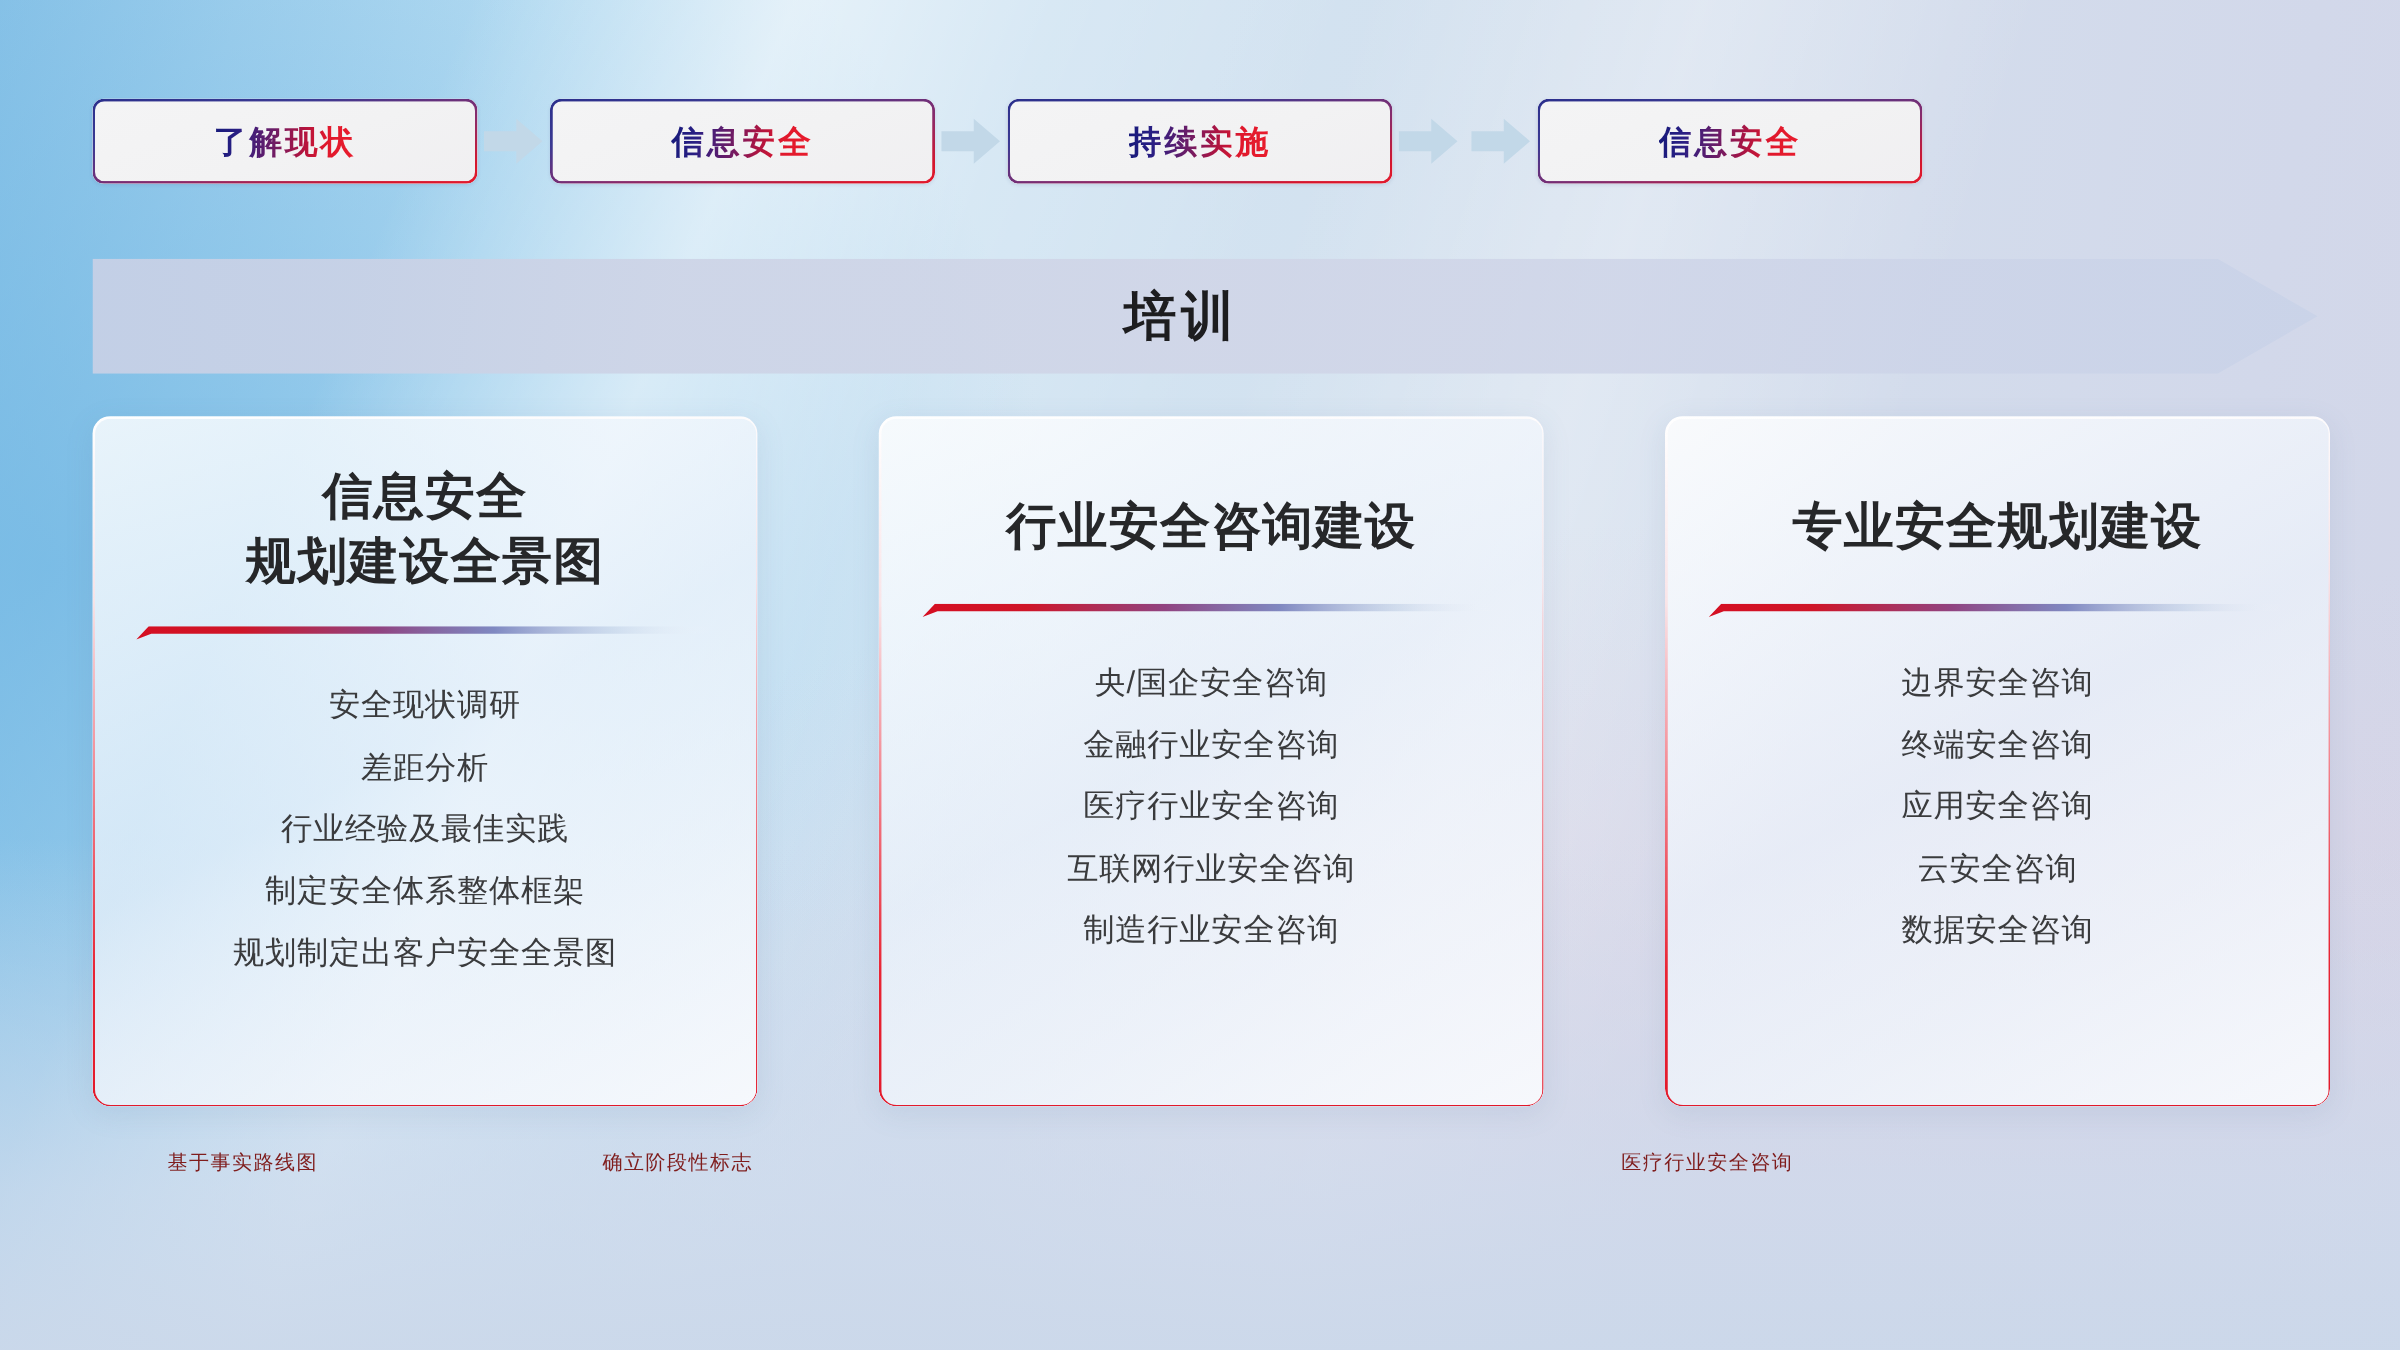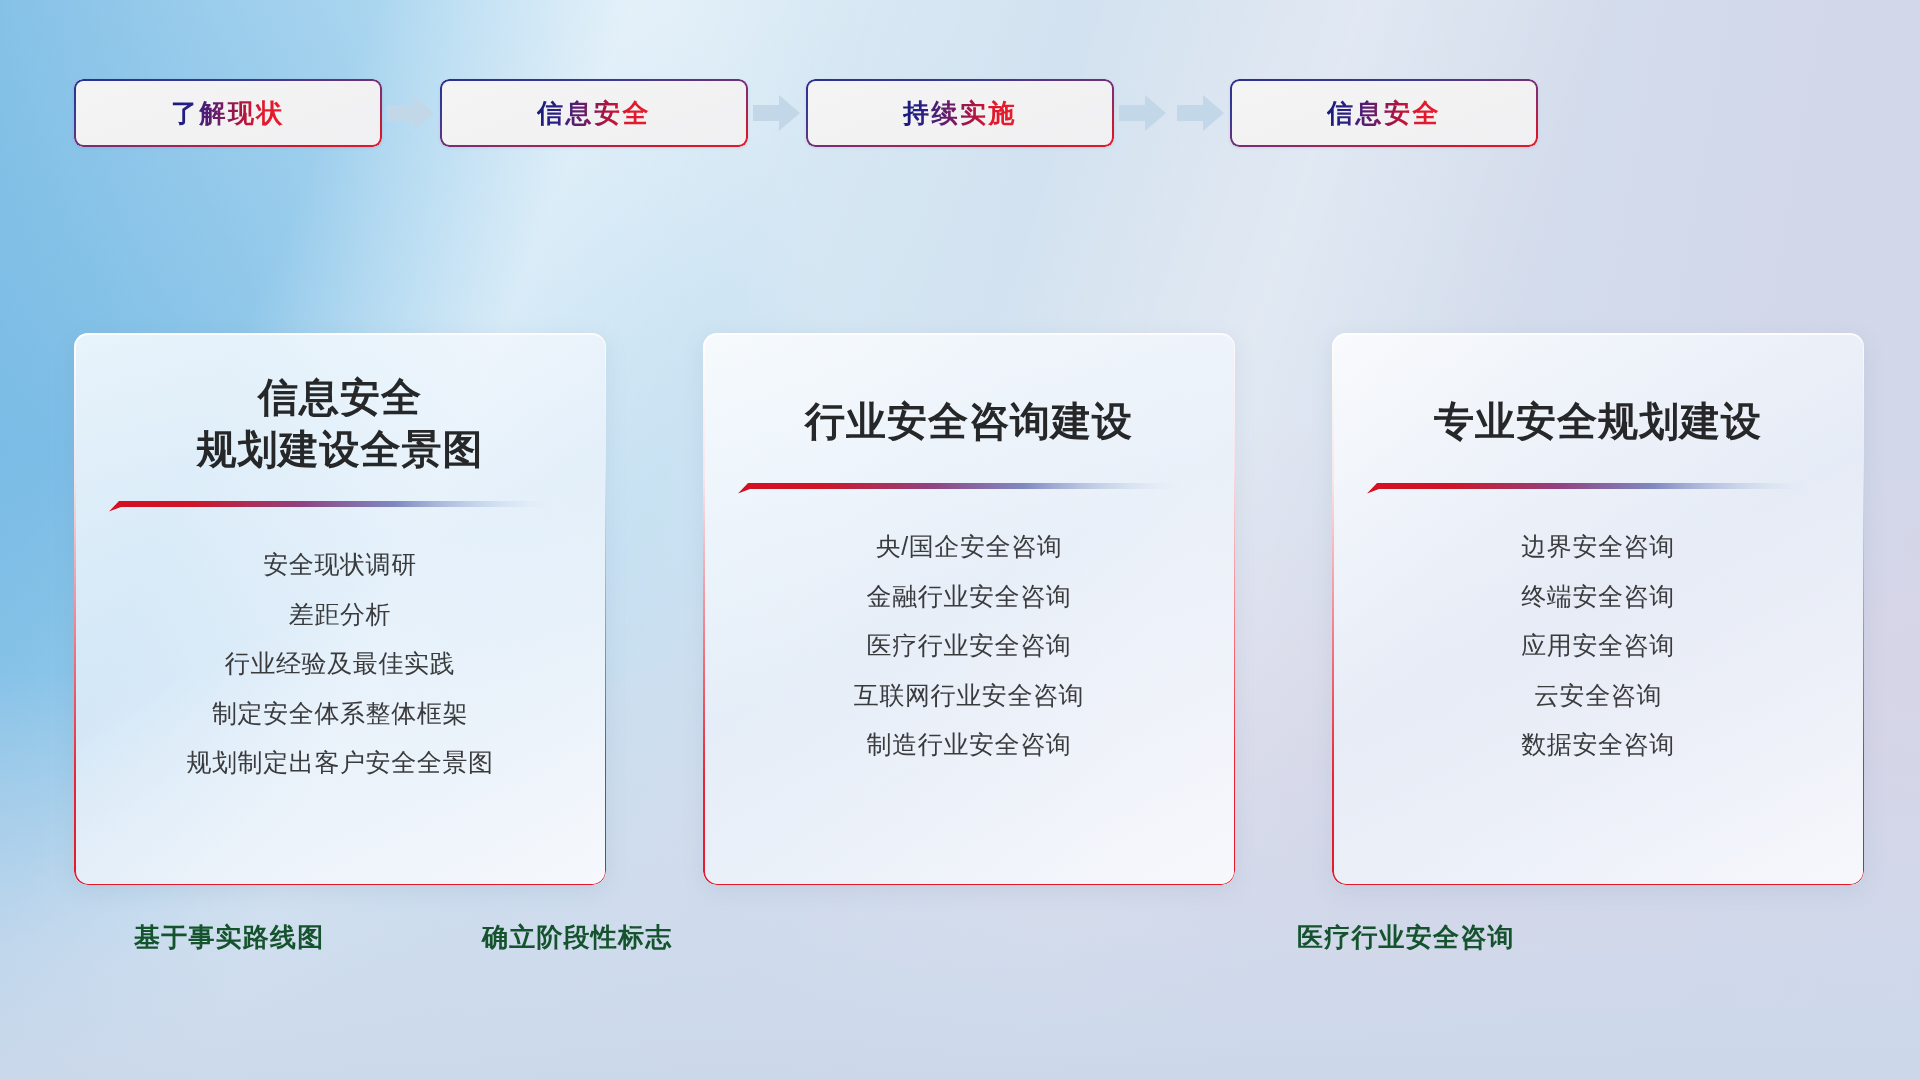--- a/index.html
+++ b/index.html
@@ -120,21 +120,21 @@
   }
   .card-item{
     font-size:25px;color:#3a3b3d;letter-spacing:.6px;line-height:1.5;
   }
 
   
   #foot{
     position:absolute;left:0;top:920px;width:1920px;height:60px;
   }
   .foot-label{
-    position:absolute;top:0;font-size:26px;font-weight:bold;color:#14532d;
+    position:absolute;top:0;font-size:16px;font-weight:normal;color:#7f1d1d;
     letter-spacing:1.2px;white-space:nowrap;
   }
 </style>
 </head>
 <body>
 
 <div id="bg">
   <div class="bgl" id="bg-base"></div>
   <div class="bgl" id="bg-cool"></div>
   <div class="bgl" id="bg-diag1"></div>
@@ -178,20 +178,35 @@
       <svg width="48" height="40" viewBox="0 0 48 40">
           <path d="M0 12 H26 V2 L47 20 L26 38 V28 H0 Z" fill="#c2d8e8"></path>
         </svg>
     </div>
 
     <div class="step-box">
       <span class="step-label">信息安全</span>
     </div>
   </div>
 
+  <div id="band">
+    <svg viewBox="0 0 1780 92" preserveAspectRatio="none">
+      <defs>
+        <linearGradient id="bandGrad" x1="0" y1="0" x2="1" y2="0">
+          <stop offset="0" stop-color="#c6d0e6" stop-opacity=".95"></stop>
+          <stop offset=".22" stop-color="#ccd3e6" stop-opacity=".92"></stop>
+          <stop offset=".50" stop-color="#d0d5e7" stop-opacity=".88"></stop>
+          <stop offset=".78" stop-color="#cdd4e8" stop-opacity=".85"></stop>
+          <stop offset="1" stop-color="#c8d2e8" stop-opacity=".80"></stop>
+        </linearGradient>
+      </defs>
+      <path d="M0 0 H1700 L1780 46 L1700 92 H0 Z" fill="url(#bandGrad)"></path>
+    </svg>
+    <div id="band-title">培训</div>
+  </div>
 
   <div id="cards">
 
     <div class="card">
       <div class="card-inner">
         <div class="card-title two-line">
           <div>信息安全</div>
           <div>规划建设全景图</div>
         </div>
         <div class="divider" style="margin-top:26px">

